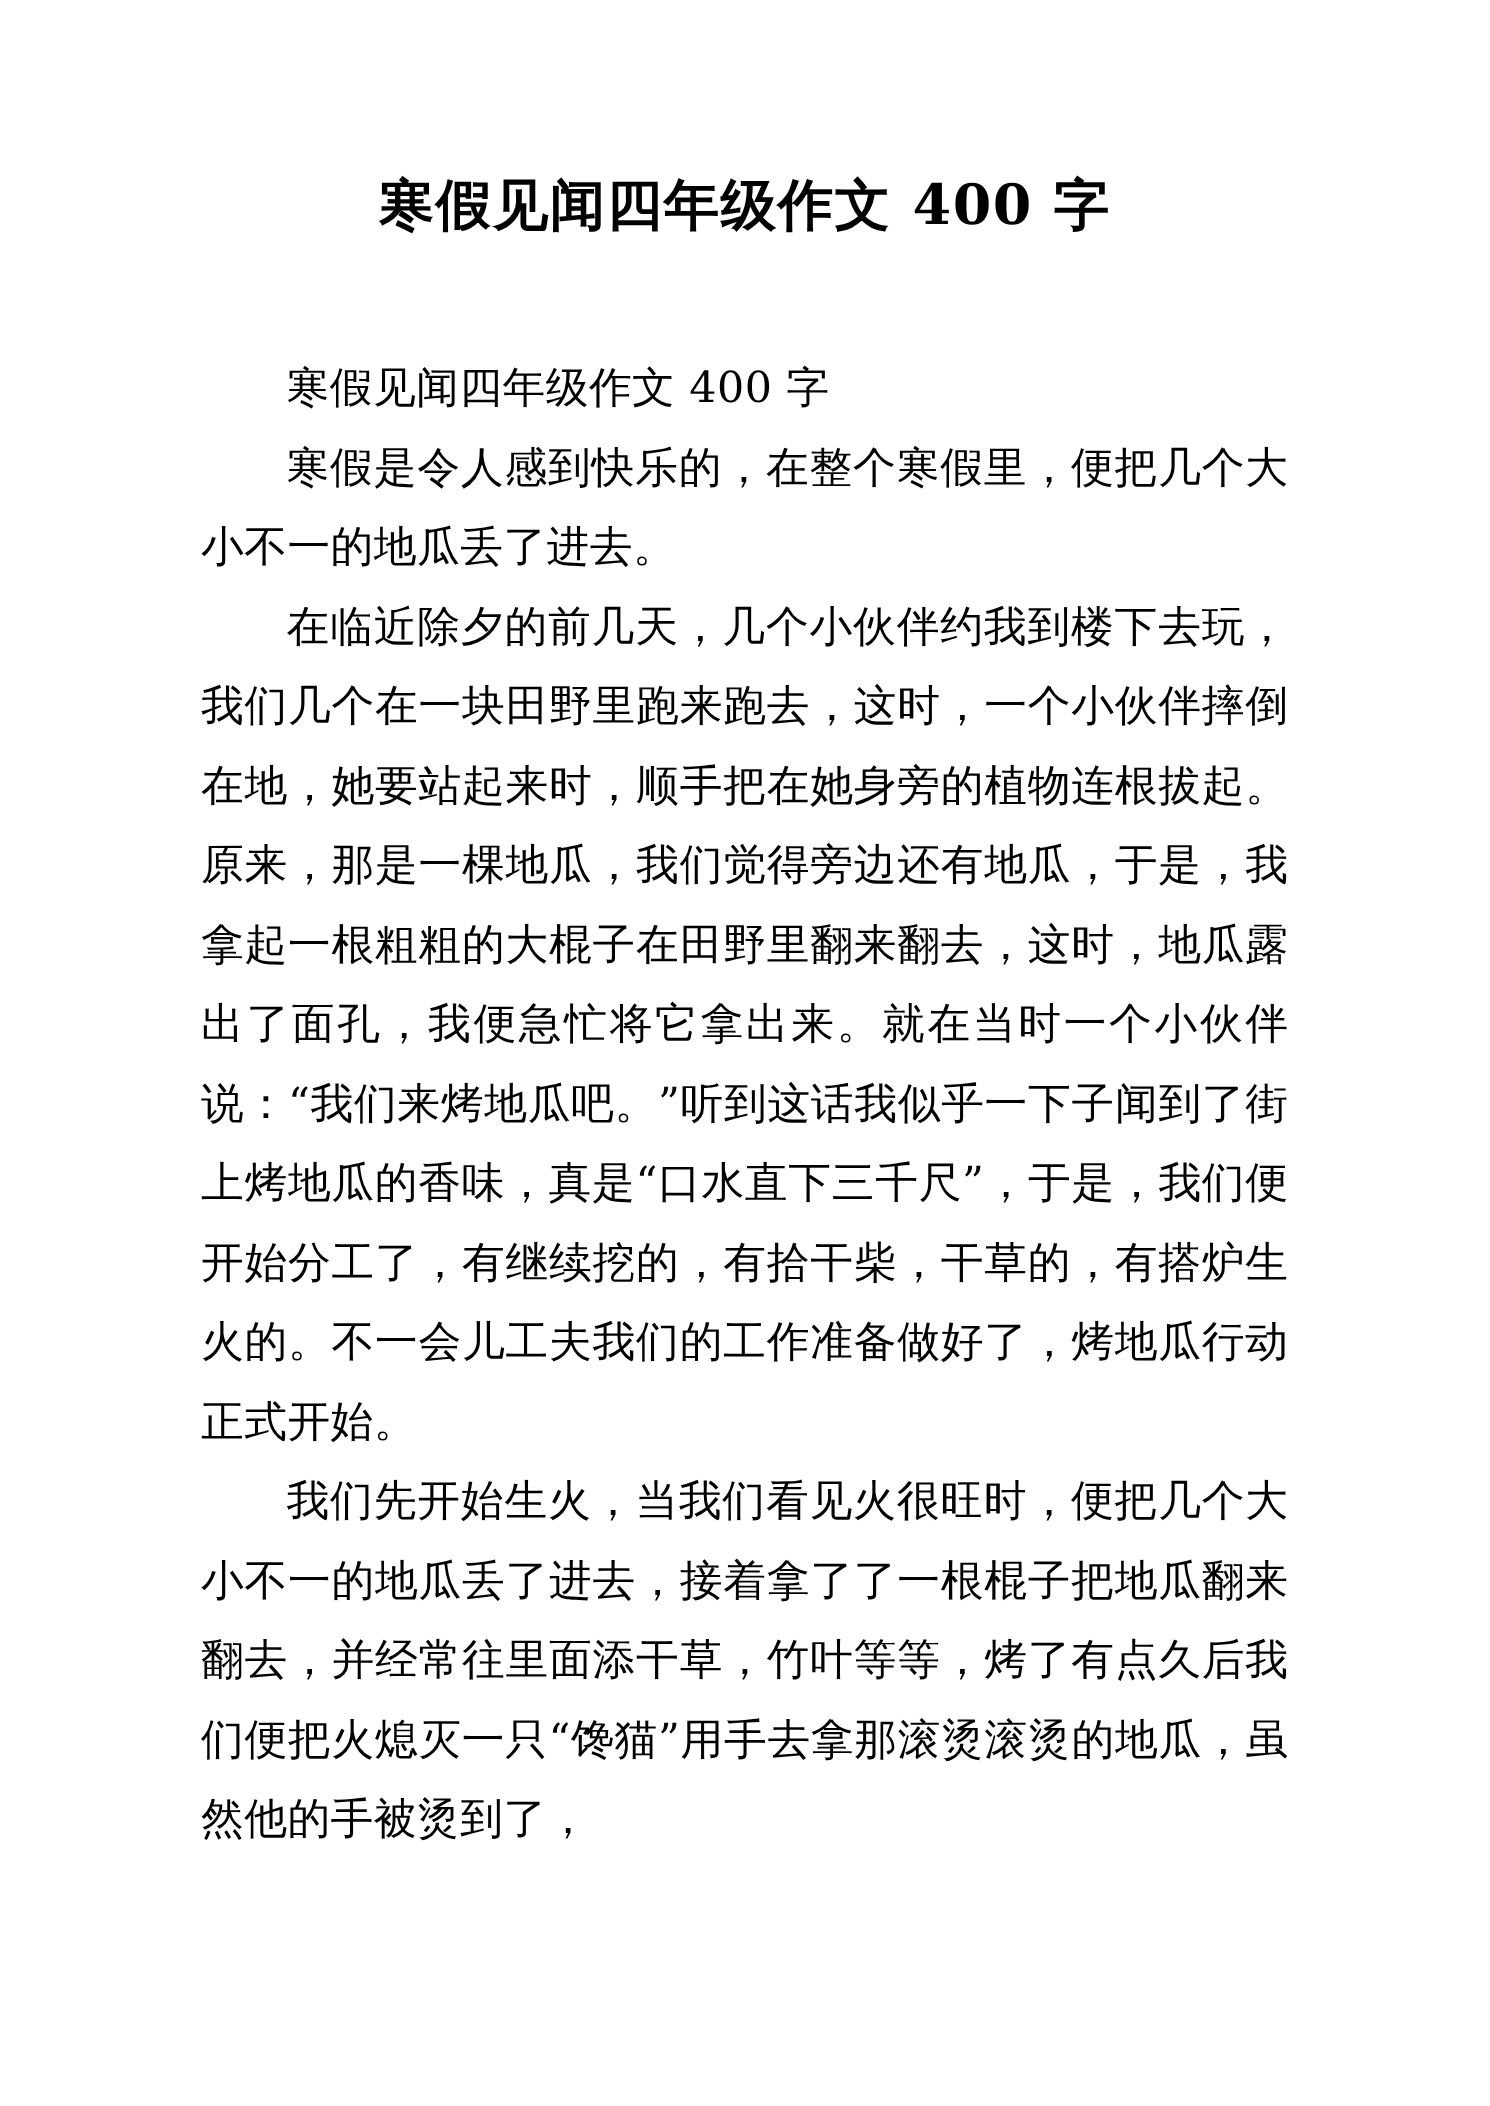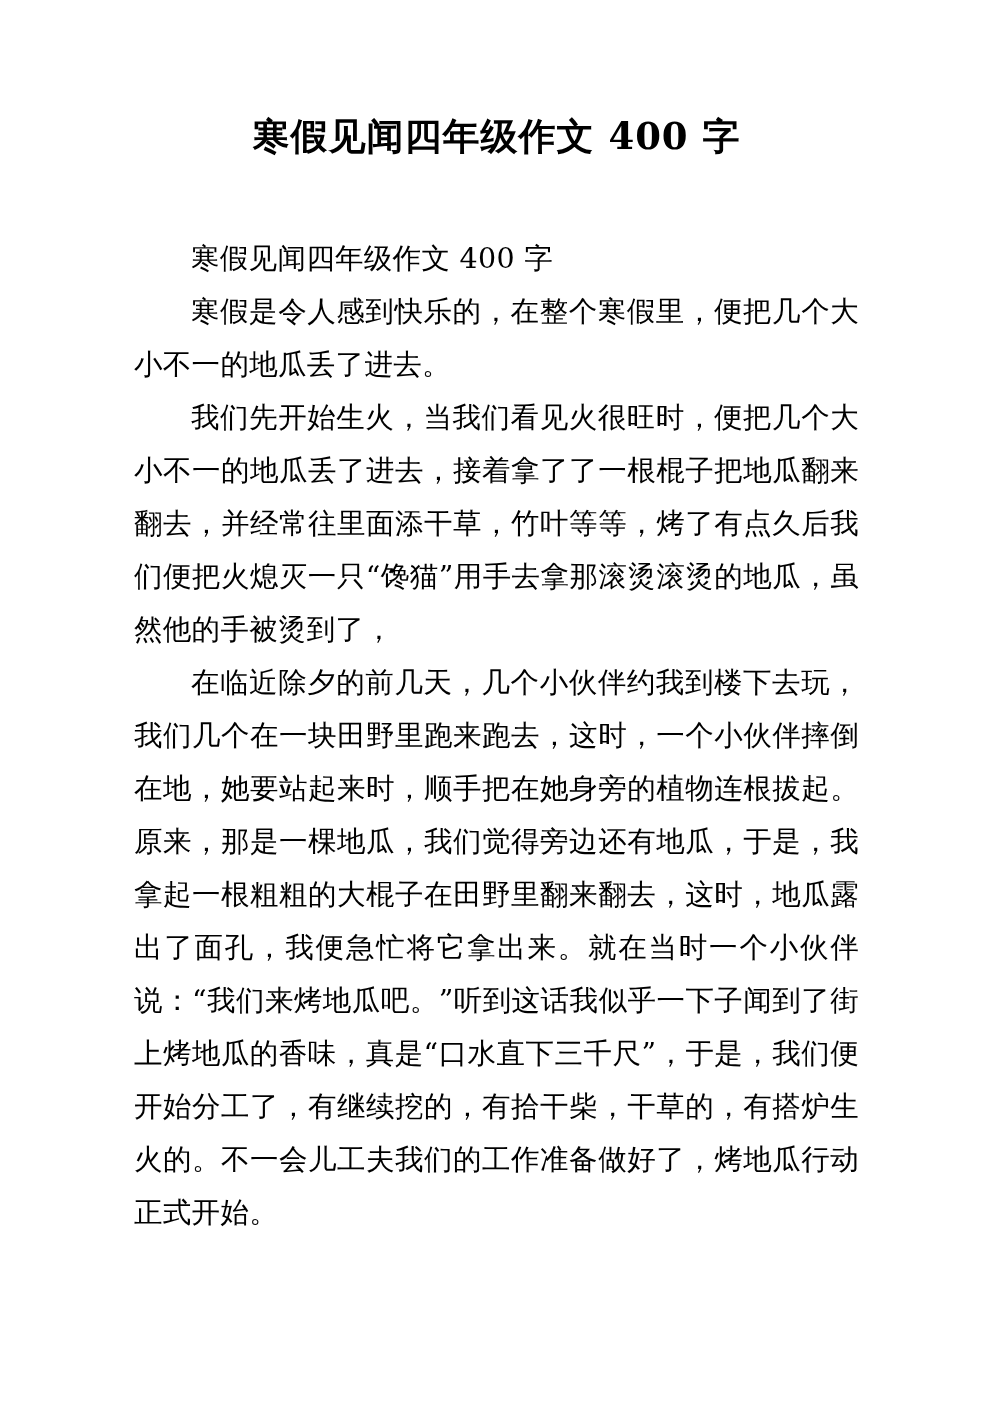--- a/index.html
+++ b/index.html
@@ -48,17 +48,17 @@
 </head>
 <body>
 
 <div class="page">
 
   <h1 class="doc-title">寒假见闻四年级作文 400 字</h1>
 
   <div class="body-text">
     <p class="para">寒假见闻四年级作文 400 字</p>
     <p class="para">寒假是令人感到快乐的，在整个寒假里，便把几个大小不一的地瓜丢了进去。</p>
+    <p class="para">在临近除夕的前几天，几个小伙伴约我到楼下去玩，我们几个在一块田野里跑来跑去，这时，一个小伙伴摔倒在地，她要站起来时，顺手把在她身旁的植物连根拔起。原来，那是一棵地瓜，我们觉得旁边还有地瓜，于是，我拿起一根粗粗的大棍子在田野里翻来翻去，这时，地瓜露出了面孔，我便急忙将它拿出来。就在当时一个小伙伴说：“我们来烤地瓜吧。”听到这话我似乎一下子闻到了街上烤地瓜的香味，真是“口水直下三千尺”，于是，我们便开始分工了，有继续挖的，有拾干柴，干草的，有搭炉生火的。不一会儿工夫我们的工作准备做好了，烤地瓜行动正式开始。</p>
     <p class="para">我们先开始生火，当我们看见火很旺时，便把几个大小不一的地瓜丢了进去，接着拿了了一根棍子把地瓜翻来翻去，并经常往里面添干草，竹叶等等，烤了有点久后我们便把火熄灭一只“馋猫”用手去拿那滚烫滚烫的地瓜，虽然他的手被烫到了，</p>
-    <p class="para">在临近除夕的前几天，几个小伙伴约我到楼下去玩，我们几个在一块田野里跑来跑去，这时，一个小伙伴摔倒在地，她要站起来时，顺手把在她身旁的植物连根拔起。原来，那是一棵地瓜，我们觉得旁边还有地瓜，于是，我拿起一根粗粗的大棍子在田野里翻来翻去，这时，地瓜露出了面孔，我便急忙将它拿出来。就在当时一个小伙伴说：“我们来烤地瓜吧。”听到这话我似乎一下子闻到了街上烤地瓜的香味，真是“口水直下三千尺”，于是，我们便开始分工了，有继续挖的，有拾干柴，干草的，有搭炉生火的。不一会儿工夫我们的工作准备做好了，烤地瓜行动正式开始。</p>
   </div>
 
 </div>
 
 </body></html>

